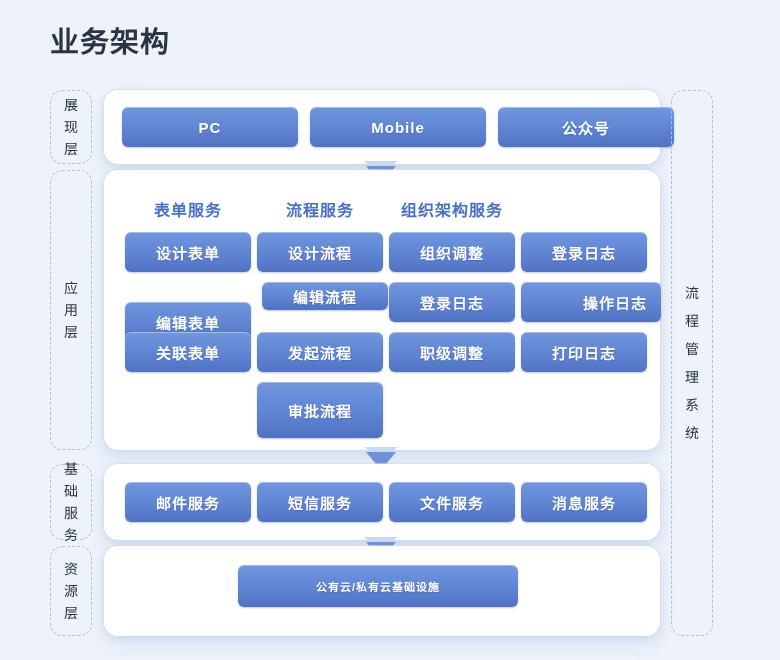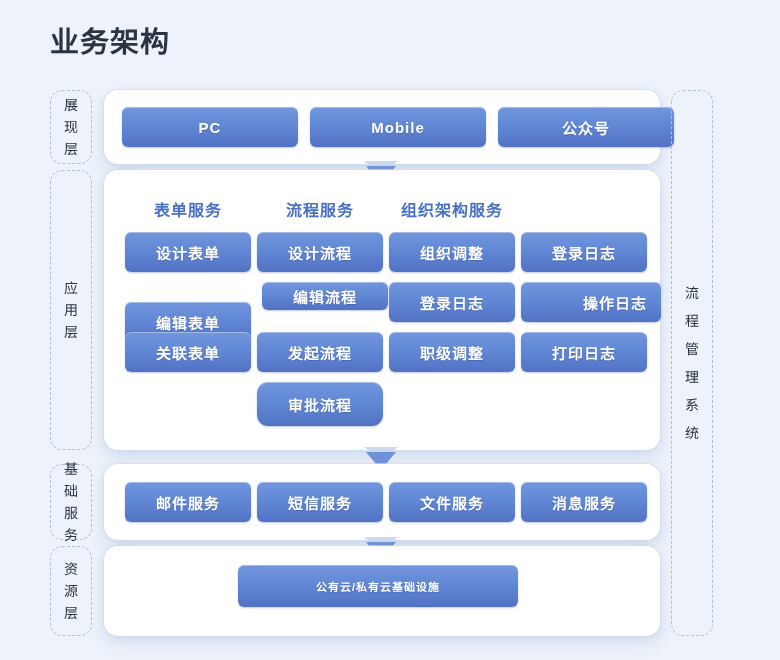--- a/index.html
+++ b/index.html
@@ -164,21 +164,21 @@
   <div class="col-caption" style="left:146px; top:30px; width:140px;">流程服务</div>
   <div class="col-caption" style="left:278px; top:30px; width:140px;">组织架构服务</div>
 
   <div class="btn" style="left:21px; top:62px; width:126px; height:40px;">设计表单</div>
   <div class="btn" style="left:21px; top:112px; width:126px; height:40px;margin-top:20px;">编辑表单</div>
   <div class="btn" style="left:21px; top:162px; width:126px; height:40px;">关联表单</div>
 
   <div class="btn" style="left:153px; top:62px; width:126px; height:40px;">设计流程</div>
   <div class="btn" style="left:142px; top:112px; width:126px; height:28px;margin-left:16px;">编辑流程</div>
   <div class="btn" style="left:153px; top:162px; width:126px; height:40px;">发起流程</div>
-  <div class="btn" style="left:153px; top:212px; width:126px; height:44px;border-radius:11px;">审批流程</div>
+  <div class="btn" style="left:153px; top:212px; width:126px; height:56px;">审批流程</div>
 
   <div class="btn" style="left:285px; top:62px; width:126px; height:40px;">组织调整</div>
   <div class="btn" style="left:285px; top:112px; width:126px; height:40px;">登录日志</div>
   <div class="btn" style="left:285px; top:162px; width:126px; height:40px;">职级调整</div>
 
   <div class="btn" style="left:417px; top:62px; width:126px; height:40px;">登录日志</div>
   <div class="btn" style="left:417px; top:112px; width:140px; height:40px;padding-left:48px;">操作日志</div>
   <div class="btn" style="left:417px; top:162px; width:126px; height:40px;text-align:center;">打印日志</div>
 </div>
 

